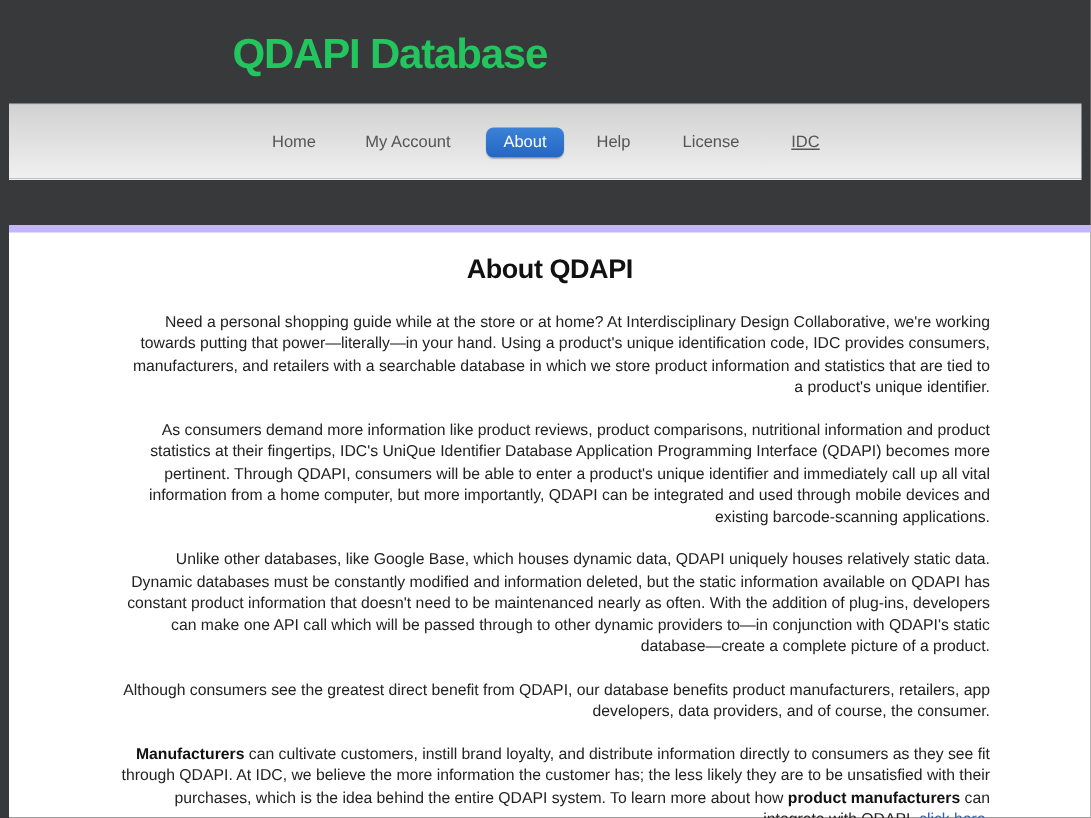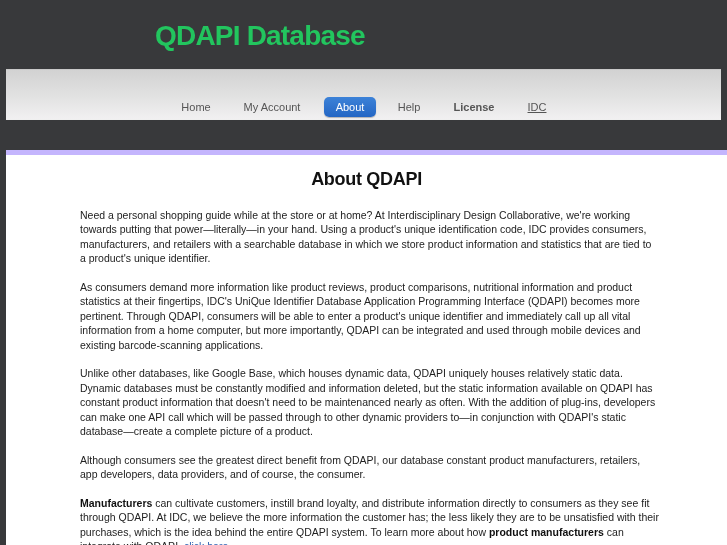--- a/index.html
+++ b/index.html
@@ -17,21 +17,21 @@
     font-size: 28px; font-weight: bold; color: #22c55e;
     letter-spacing: -0.8px;
   }
   .navbar {
     position: absolute; left: 6px; top: 69px; width: 715px; height: 51px;
     background: linear-gradient(to bottom, #d2d2d2 0%, #e2e2e2 55%, #f1f0f1 100%);
     border-top: 1px solid #c9c9c9;
     border-bottom: 1px solid #efefef;
   }
   .nav-list {
-    position: absolute; left: 0; top: 12px; width: 100%; height: 100%;
+    position: absolute; left: 0; top: 0; width: 100%; height: 100%;
     display: block;
     padding-left: 24px;
   }
   .nav-item {
     position: absolute; top: 15px; height: 20px;
     font-size: 11px; color: #555555; line-height: 20px;
     text-align: center; cursor: pointer; text-decoration: none;
   }
   .nav-item.active {
     background: linear-gradient(to bottom, #3c82d8 0%, #2466c4 100%);
@@ -45,44 +45,44 @@
   }
   .page-title {
     position: absolute; left: 0; top: 14px; width: 721px;
     text-align: center; font-size: 18px; color: #111111;
     letter-spacing: -0.3px;
   }
   .body-text {
     position: absolute; left: 74px; top: 53px; width: 580px;
     font-size: 10.5px; line-height: 14.4px; color: #222222;
   }
-  .body-text p { margin-bottom: 14.4px; }
+  .body-text p { margin-bottom: 14.4px; text-align: right; }
   .body-text b { font-weight: bold; color: #111111; }
   .body-text a { color: #2b5fb0; text-decoration: underline; }
 </style>
 </head>
 <body>
 
 <div class="header">
   <div class="site-title">QDAPI Database</div>
 </div>
 
 <div class="navbar">
   <div class="nav-list">
     <a class="nav-item" style="left:166px;width:48px;">Home</a>
     <a class="nav-item" style="left:232px;width:68px;">My Account</a>
     <a class="nav-item active" style="left:318px;width:52px;">About</a>
     <a class="nav-item" style="left:386px;width:34px;">Help</a>
-    <a class="nav-item" style="left:442px;width:52px;font-weight:bold;">License</a>
+    <a class="nav-item" style="left:442px;width:52px;">License</a>
     <a class="nav-item" style="left:515px;width:32px;text-decoration:underline;">IDC</a>
   </div>
 </div>
 
 <div class="content">
   <h1 class="page-title">About QDAPI</h1>
   <div class="body-text">
     <p>Need a personal shopping guide while at the store or at home? At Interdisciplinary Design Collaborative, we're working towards putting that power—literally—in your hand. Using a product's unique identification code, IDC provides consumers, manufacturers, and retailers with a searchable database in which we store product information and statistics that are tied to a product's unique identifier.</p>
     <p>As consumers demand more information like product reviews, product comparisons, nutritional information and product statistics at their fingertips, IDC's UniQue Identifier Database Application Programming Interface (QDAPI) becomes more pertinent. Through QDAPI, consumers will be able to enter a product's unique identifier and immediately call up all vital information from a home computer, but more importantly, QDAPI can be integrated and used through mobile devices and existing barcode-scanning applications.</p>
     <p>Unlike other databases, like Google Base, which houses dynamic data, QDAPI uniquely houses relatively static data. Dynamic databases must be constantly modified and information deleted, but the static information available on QDAPI has constant product information that doesn't need to be maintenanced nearly as often. With the addition of plug-ins, developers can make one API call which will be passed through to other dynamic providers to—in conjunction with QDAPI's static database—create a complete picture of a product.</p>
-    <p>Although consumers see the greatest direct benefit from QDAPI, our database constant product manufacturers, retailers, app developers, data providers, and of course, the consumer.</p>
+    <p>Although consumers see the greatest direct benefit from QDAPI, our database benefits product manufacturers, retailers, app developers, data providers, and of course, the consumer.</p>
     <p><b>Manufacturers</b><span> can cultivate customers, instill brand loyalty, and distribute information directly to consumers as they see fit through QDAPI. At IDC, we believe the more information the customer has; the less likely they are to be unsatisfied with their purchases, which is the idea behind the entire QDAPI system. To learn more about how </span><b>product manufacturers</b><span> can integrate with QDAPI, </span><a>click here</a><span>.</span></p>
   </div>
 </div>
 
 </body></html>

